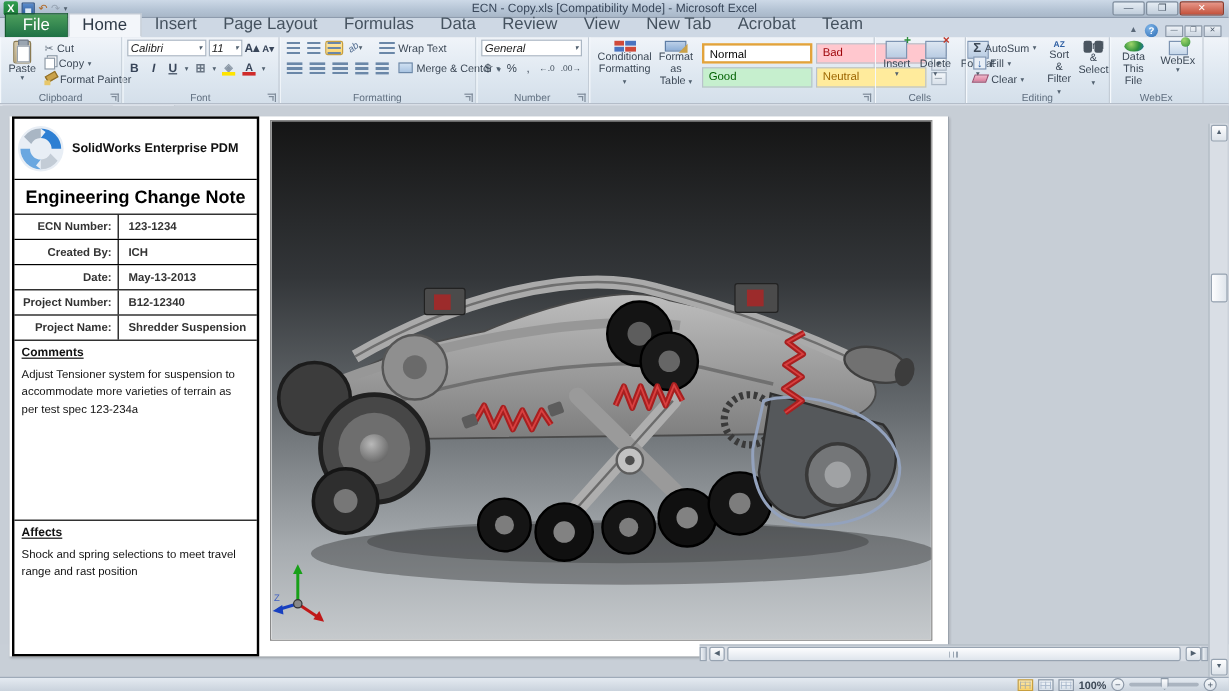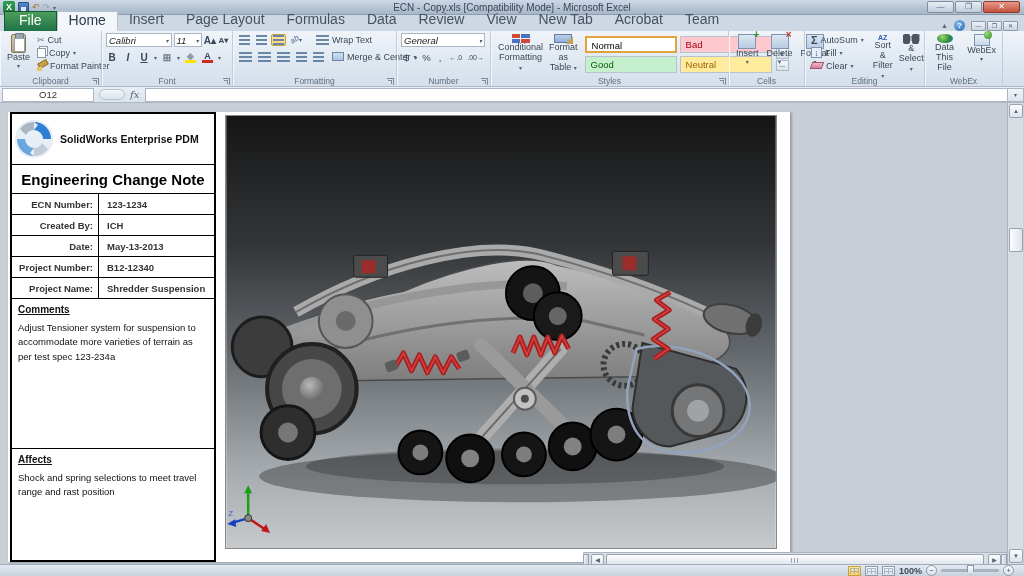--- a/index.html
+++ b/index.html
@@ -113,21 +113,21 @@
     background:linear-gradient(#e9eef5,#dbe3ec); border-bottom:1px solid #aeb9c5; display:flex; align-items:center; }
   .namebox { width:92px; height:14px; background:#fff; border:1px solid #aab6c3; margin-left:2px;
     display:flex; align-items:center; justify-content:space-between; padding:0 4px; font-size:9.5px;flex-direction:column; }
   .nb-split { width:14px; text-align:center; }
   .fx-pill { width:26px; height:11px; border:1px solid #b6c0cc; border-radius:6px; background:linear-gradient(#f2f5f9,#dde4ec); margin:0 5px; }
   .fx { font-style:italic; font-family:"DejaVu Serif", serif; font-size:10px; color:#55636f; margin-right:6px; }
   .fbar-input { flex:1; height:14px; background:#fff; border:1px solid #aab6c3; border-right:none; }
   .fbar-chev { width:17px; height:14px; border:1px solid #aab6c3; background:linear-gradient(#f2f5f9,#dde4ec); font-size:6px; color:#51606f; text-align:center; line-height:13px; }
 
   
-  .workarea { position:absolute; top:103px; left:0; width:1024px; height:449px; background:#c7ced6; }
+  .workarea { position:absolute; top:88px; left:0; width:1024px; height:449px; background:#c7ced6; }
   .page { position:absolute; left:8px; top:9px; width:783px; height:450px; background:#fff; border-right:1px solid #9aa2ac; box-shadow:1px 1px 2px rgba(0,0,0,.25); }
 
   .doc-table { position:absolute; left:2px; top:0; width:206px; height:450px; border:2px solid #000; background:#fff;
     font-family:"Liberation Sans", sans-serif; }
   .dt-row { border-bottom:1px solid #000; display:flex; }
   .row-logo { height:51px; align-items:center; }
   .brand { font-weight:bold; font-size:10.5px; color:#111; padding-left:4px; }
   .row-title { height:29px; align-items:center; justify-content:center; font-weight:bold; font-size:15px; color:#000; }
   .fld { height:21px; }
   .fld .lab { width:87px; border-right:1px solid #000; display:flex; align-items:center; justify-content:flex-end; padding-right:5px; font-weight:bold; font-size:9.5px; }
@@ -346,21 +346,20 @@
       <div class="swatch normal">Normal</div>
       <div class="swatch bad">Bad</div>
       <div class="swatch good">Good</div>
       <div class="swatch neutral">Neutral</div>
     </div>
     <div class="sw-scroll">
       <div>▲</div>
       <div>▼</div>
       <div>—</div>
     </div>
-    <div class="grp-label">Styles</div>
     <div class="launcher"></div>
   </div>
 
   <div class="grp" style="width:76px; display:flex; gap:2px">
     <div class="big-btn">
       <span class="cells-ic">
           <span class="mark plus">+</span>
         </span>
       <span>Insert</span>
       <span class="dd">▾</span>

